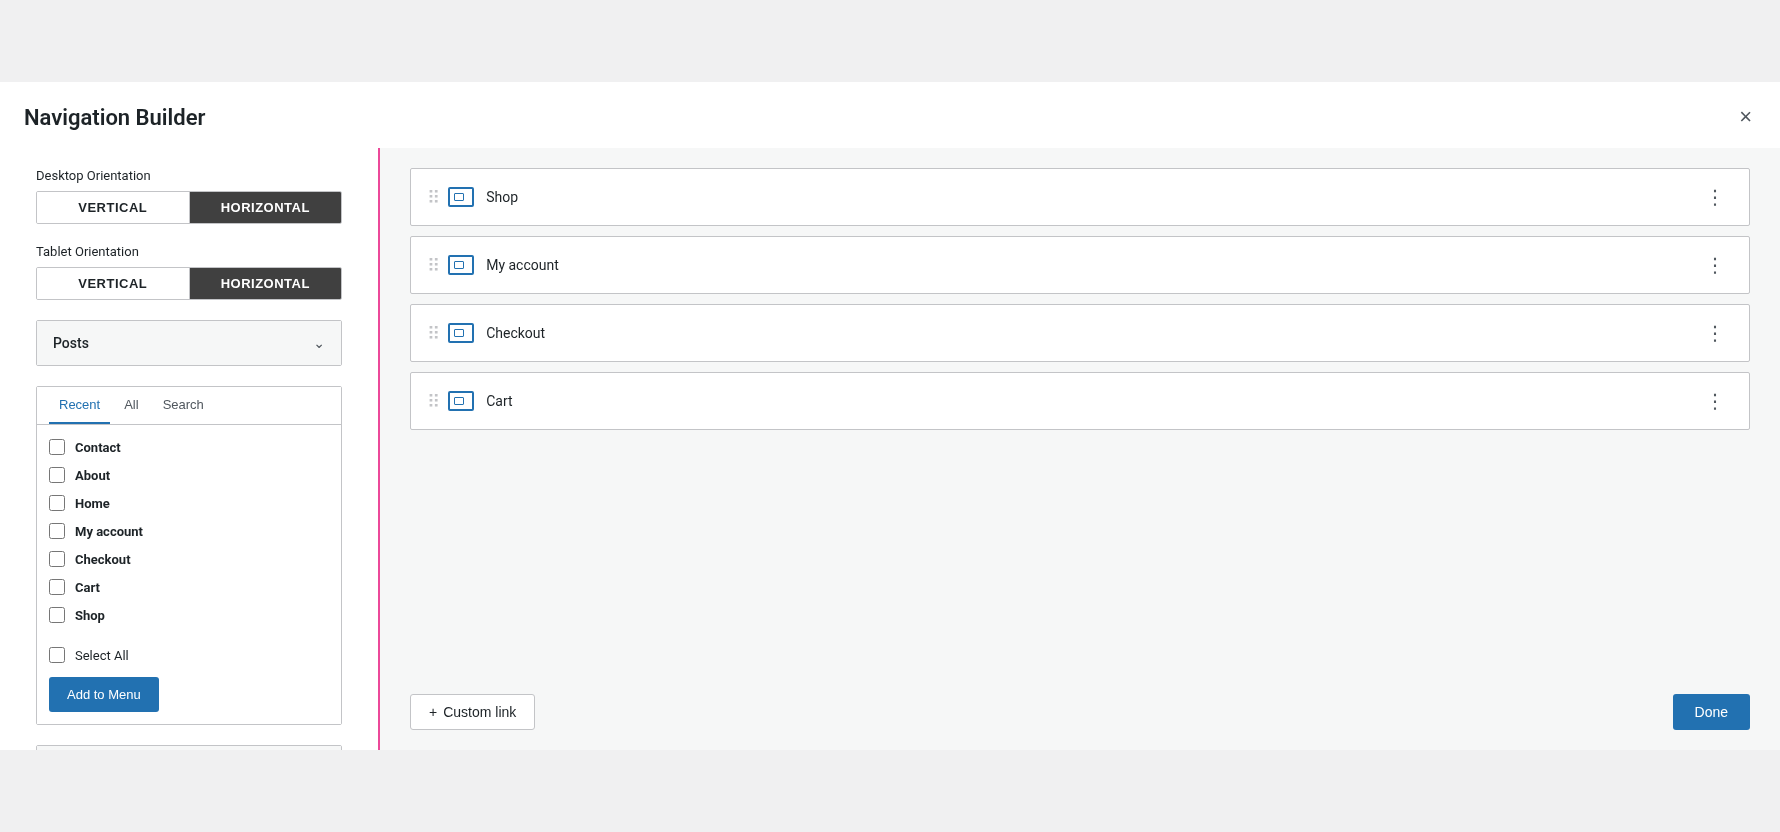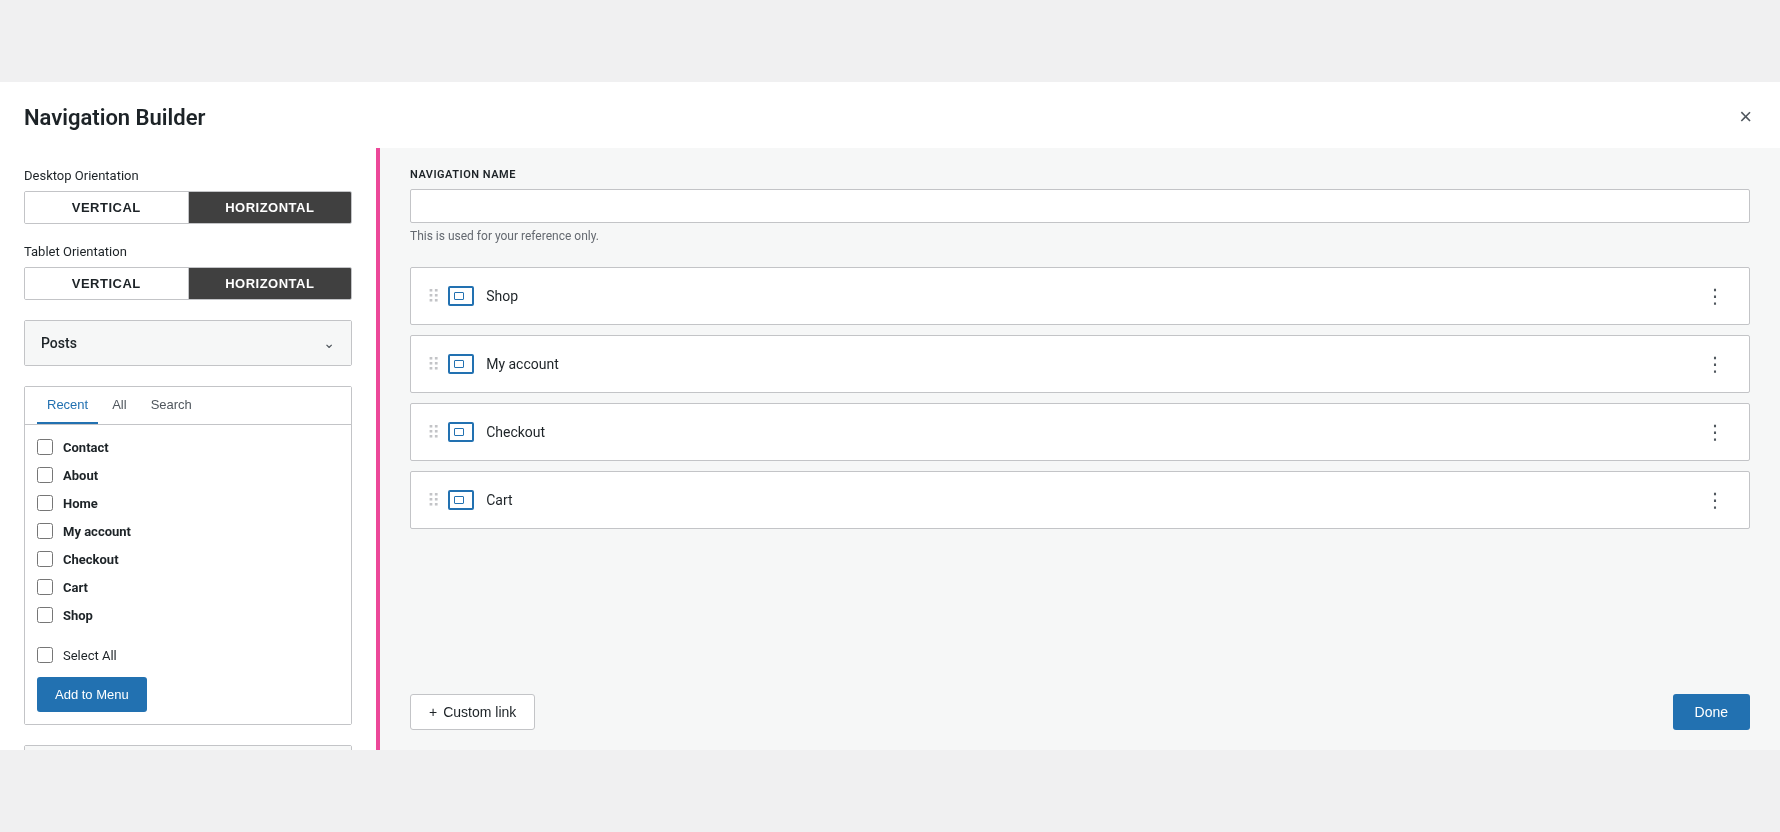--- a/index.html
+++ b/index.html
@@ -43,22 +43,22 @@
     }
     .modal-body {
       display: flex;
       flex: 1;
       overflow: hidden;
     }
     
     .left-panel {
       width: 380px;
       min-width: 380px;
-      border-right: 4px solid #ec4899;
-      padding: 20px 24px;
+      border-right: 2px solid #ec4899;
+      padding: 20px 36px;
       overflow-y: auto;
       background: #fff;
     }
     .orientation-section { margin-bottom: 20px; }
     .orientation-label {
       font-size: 13px;
       color: #1d2327;
       margin-bottom: 8px;
       font-weight: 400;
     }
@@ -377,25 +377,20 @@
         <div class="accordion-header">
           <span class="accordion-title">Products</span>
           <span class="chevron">⌄</span>
         </div>
       </div>
 
     </div>
 
     <div class="right-panel">
 
-      <div class="nav-name-section">
-        <div class="nav-name-label">NAVIGATION NAME</div>
-        <input type="text" class="nav-name-input" value="" style="">
-        <div class="nav-name-hint">This is used for your reference only.</div>
-      </div>
 
       <div class="menu-items-list">
 
         <div class="menu-item-row">
           <span class="drag-handle">⠿</span>
           <div class="menu-item-icon"></div>
           <span class="menu-item-name">Shop</span>
           <button class="more-btn">⋮</button>
         </div>
 

